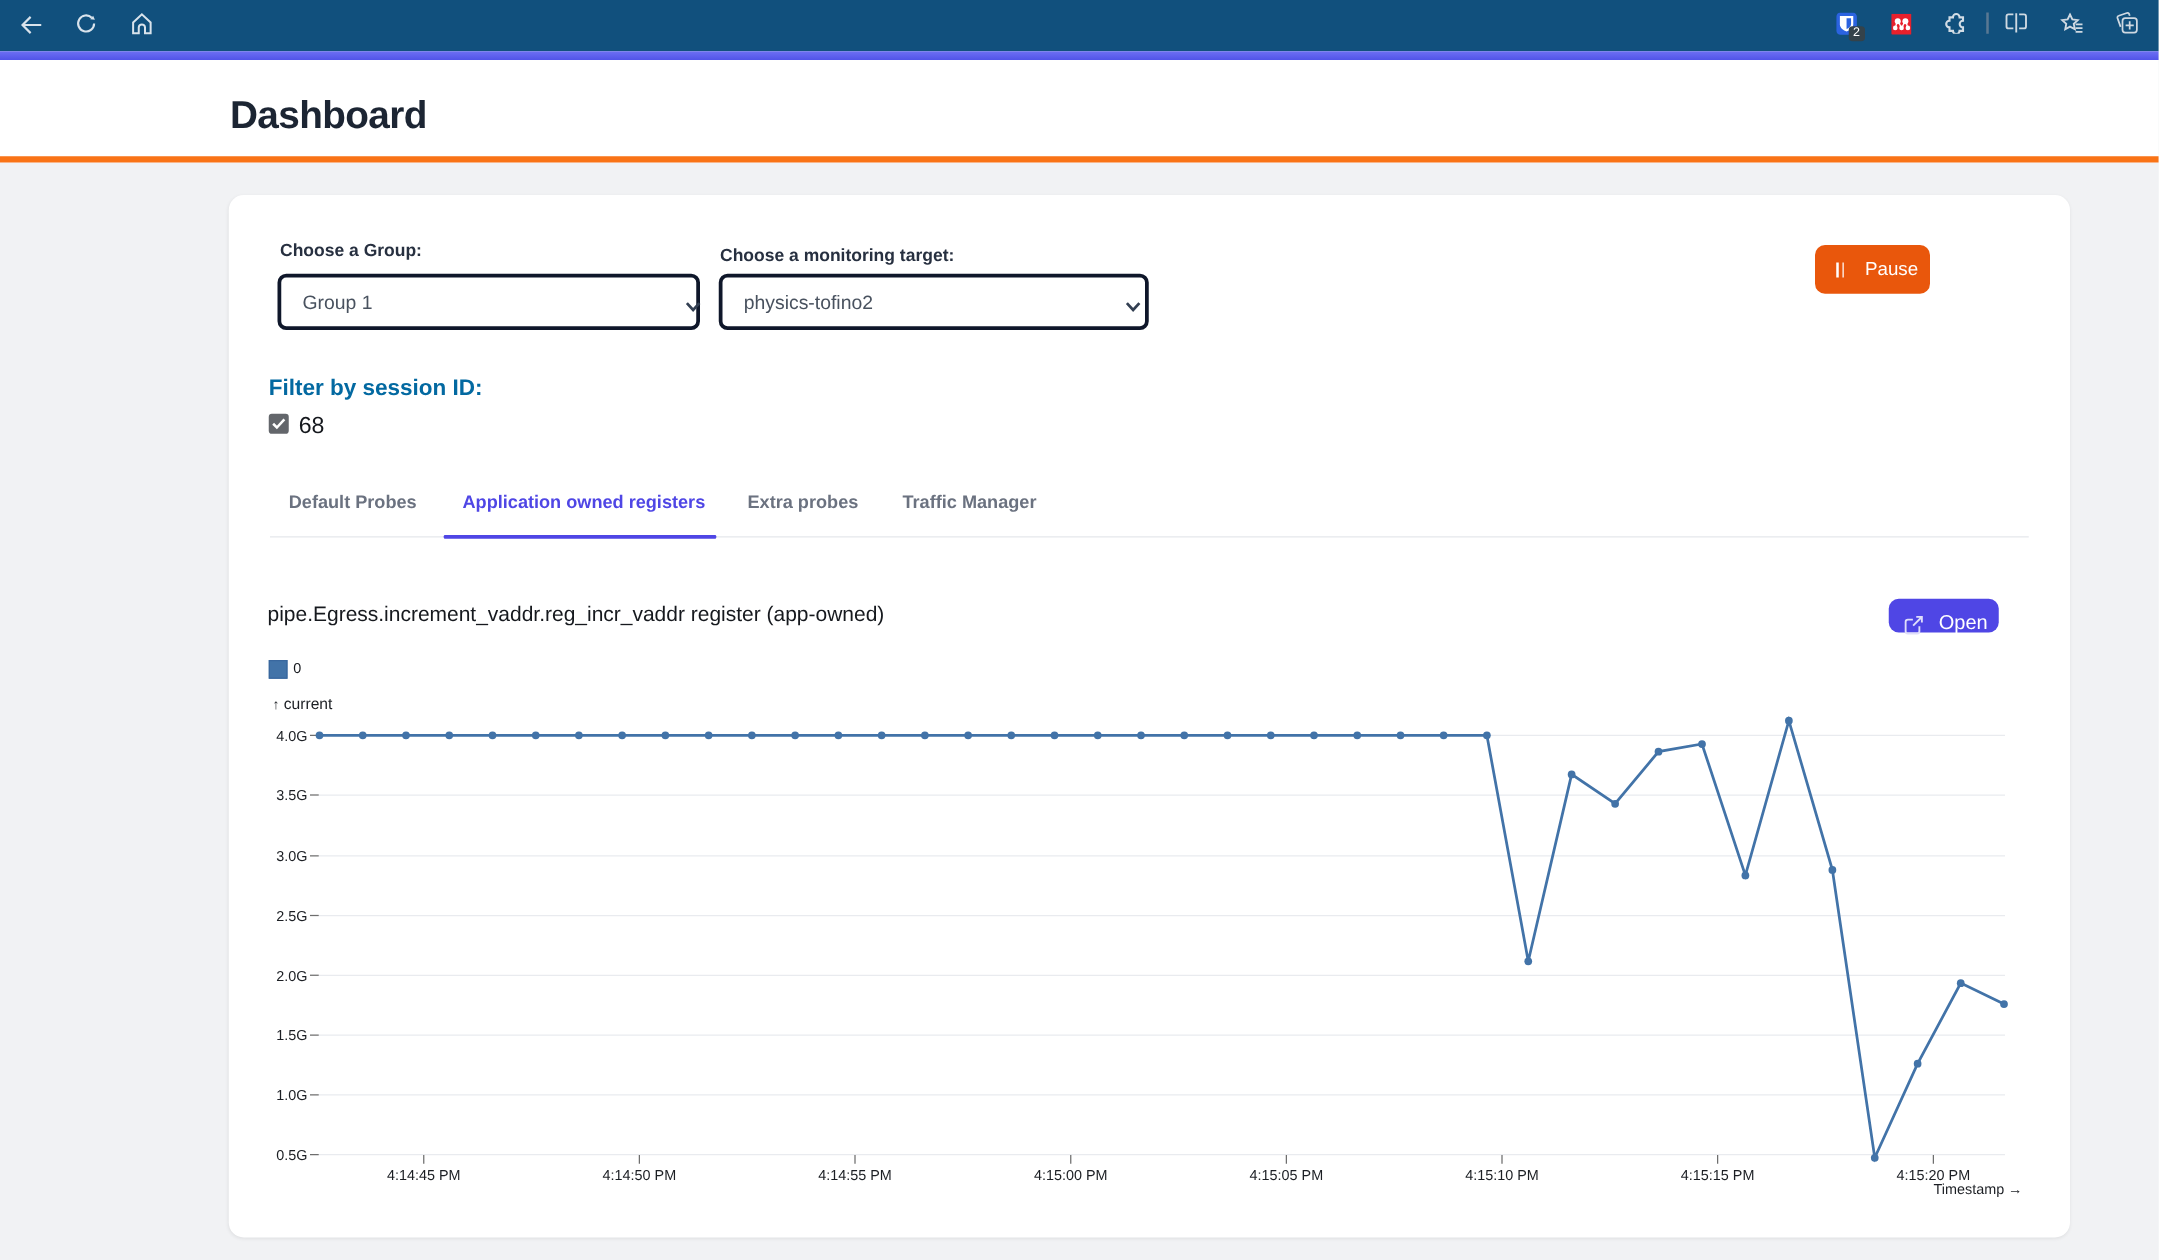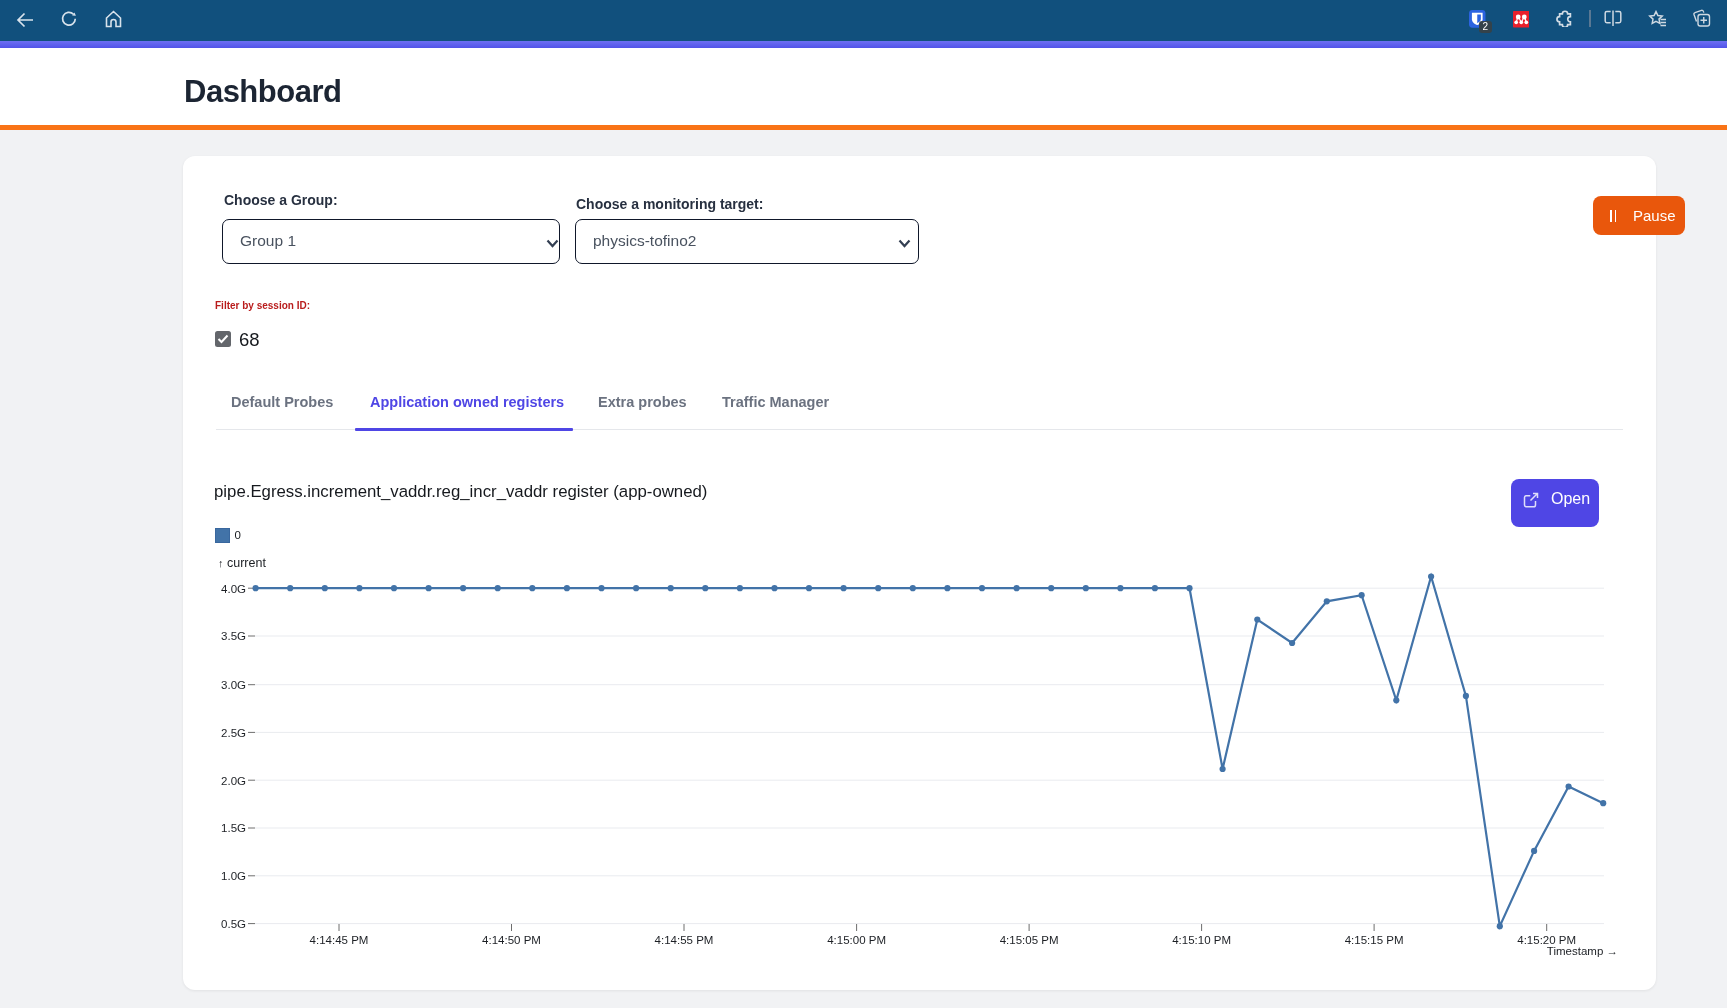--- a/index.html
+++ b/index.html
@@ -13,38 +13,38 @@
   .navicon { position:absolute; top:0; }
   .urltext { position:absolute; left:183px; top:0; height:32px; line-height:32px; font-size:15.5px; color:#e9eef3; white-space:nowrap; }
   .progress { position:absolute; left:0; top:41px; width:1727px; height:7px; background:linear-gradient(#6d6ff3,#5154e8); }
 
   
   .whiteband { position:absolute; left:0; top:48px; width:1727px; height:82px; background:#ffffff; border-bottom:5px solid #f97316; }
   .h1 { position:absolute; left:184px; top:26px; font-size:31px; font-weight:700; color:#1c2533; letter-spacing:-0.5px; }
   .card { position:absolute; left:183px; top:156px; width:1473px; height:834px; background:#ffffff; border-radius:12px; box-shadow:0 1px 3px rgba(0,0,0,0.07); }
 
   .lbl { position:absolute; font-size:14px; font-weight:700; color:#273040; }
-  .sel { position:absolute; top:219px; height:45px; background:#fff; border:1px solid #0f172a; border-radius:7px; font-size:15.5px; color:#49525f; }
+  .sel { position:absolute; top:219px; height:45px; background:#fff; border:3px solid #0f172a; border-radius:7px; font-size:15.5px; color:#49525f; }
   .sel .txt { position:absolute; left:17px; top:0; line-height:41px; }
   .chev { position:absolute; top:16px; width:15px; height:15px; }
 
-  .pausebtn { position:absolute; left:1593px; top:196px; width:92px; height:39px; background:#e9570c; border-radius:8px; }
+  .pausebtn { position:absolute; left:1452px; top:196px; width:92px; height:39px; background:#e9570c; border-radius:8px; }
   .pausebtn .ptxt { position:absolute; left:40px; top:0; line-height:39px; font-size:15px; color:#fff; }
   .pbar { position:absolute; top:14px; width:1.5px; height:11.5px; background:#fff; }
 
-  .filterlbl { position:absolute; left:215px; top:300px; font-size:10px; font-weight:700; color:#b91c1c; }
+  .filterlbl { position:absolute; left:215px; top:300px; font-size:18px; font-weight:700; color:#0369a1; }
   .cbox { position:absolute; left:215px; top:331px; width:16px; height:16px; background:#63666b; border-radius:2.5px; }
   .cb68 { position:absolute; left:239px; top:329px; font-size:18.5px; color:#15181d; }
 
   .tab { position:absolute; top:394px; font-size:14.5px; font-weight:700; white-space:nowrap; }
   .tabline { position:absolute; left:216px; top:429px; width:1407px; height:1px; background:#e5e7eb; }
   .tabund { position:absolute; left:355px; top:428px; width:218px; height:3px; background:#4f46e5; border-radius:1px; }
 
   .ctitle { position:absolute; left:214px; top:482px; font-size:16.8px; color:#16191e; }
-  .openbtn { position:absolute; left:1511px; top:479px; width:88px; height:48px; background:#4f46e5; border-radius:8px;padding-left:48px; }
+  .openbtn { position:absolute; left:1511px; top:479px; width:88px; height:27px; background:#4f46e5; border-radius:8px;padding-left:48px; }
   .openbtn .otxt { position:absolute; left:40px; top:0; line-height:40px; font-size:16px; color:#fff; }
 
   .legendsq { position:absolute; left:215px; top:528px; width:15px; height:15px; background:#4273a8; border:1px solid #39679e; }
   .legend0 { position:absolute; left:234.5px; top:529px; font-size:11.5px; color:#16191e; }
   .axcur { position:absolute; left:218px; top:556px; font-size:12.5px; color:#1b1e23; }
 </style>
 </head>
 <body>
 
 <div class="toolbar">

